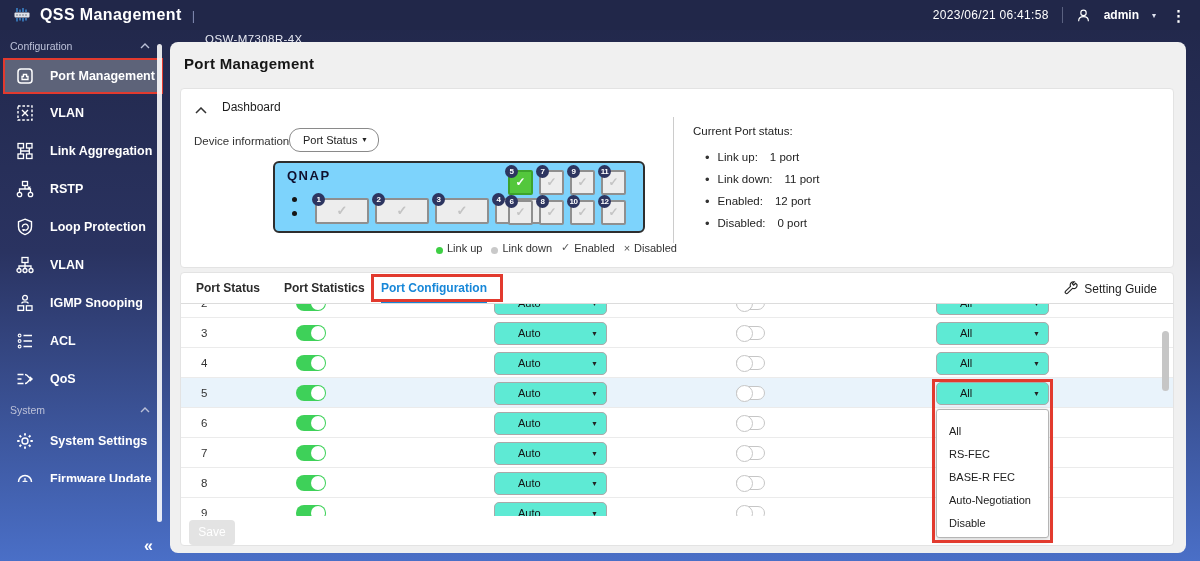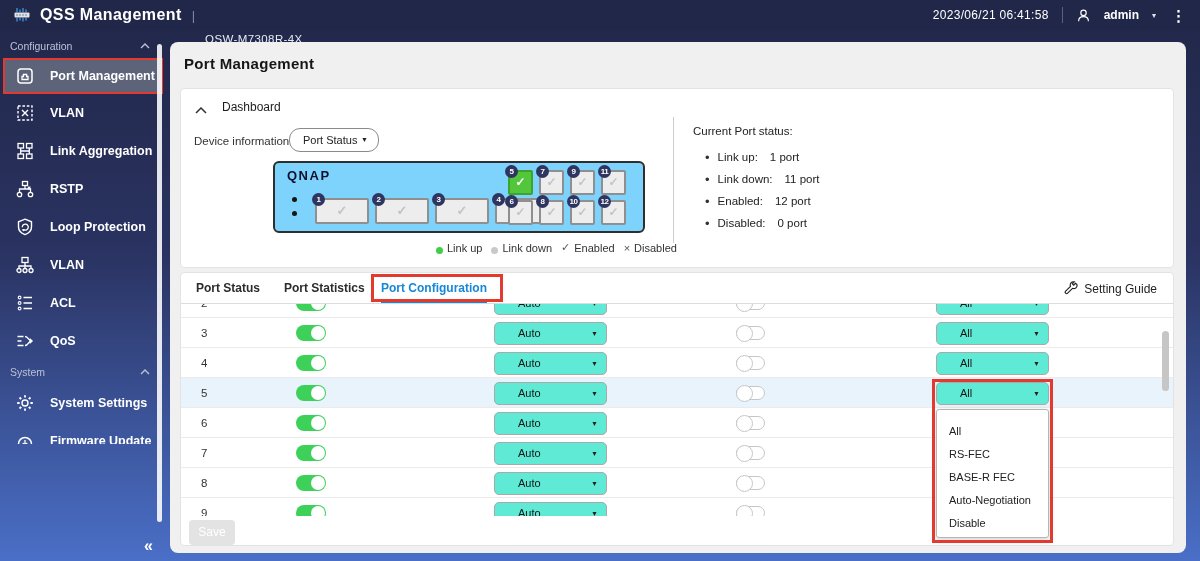--- a/index.html
+++ b/index.html
@@ -210,20 +210,29 @@
         <rect x="7" y="2.5" width="6" height="5" stroke="#fff" stroke-width="1.3" fill="none"></rect>
         <circle cx="4" cy="15.5" r="2" stroke="#fff" stroke-width="1.3" fill="none"></circle>
         <circle cx="10" cy="15.5" r="2" stroke="#fff" stroke-width="1.3" fill="none"></circle>
         <circle cx="16" cy="15.5" r="2" stroke="#fff" stroke-width="1.3" fill="none"></circle>
         <path d="M10 7.5 V11 M4 13.5 V11 H16 V13.5 M10 11 V13.5" stroke="#fff" stroke-width="1.3" fill="none"></path>
       </svg>
       <span>VLAN</span>
     </div>
     <div class="side-item">
       <svg width="20" height="20" viewBox="0 0 20 20">
+        <circle cx="10" cy="4.8" r="2.4" stroke="#fff" stroke-width="1.3" fill="none"></circle>
+        <path d="M6.8 10.6 c0-2.2 6.4-2.2 6.4 0" stroke="#fff" stroke-width="1.3" fill="none"></path>
+        <rect x="3" y="12.8" width="5.6" height="4.6" stroke="#fff" stroke-width="1.3" fill="none"></rect>
+        <rect x="11.4" y="12.8" width="5.6" height="4.6" stroke="#fff" stroke-width="1.3" fill="none"></rect>
+      </svg>
+      <span>IGMP Snooping</span>
+    </div>
+    <div class="side-item">
+      <svg width="20" height="20" viewBox="0 0 20 20">
         <circle cx="4.6" cy="4.5" r="1.4" stroke="#fff" stroke-width="1.1" fill="none"></circle>
         <circle cx="4.6" cy="10" r="1.4" stroke="#fff" stroke-width="1.1" fill="none"></circle>
         <circle cx="4.6" cy="15.5" r="1.4" stroke="#fff" stroke-width="1.1" fill="none"></circle>
         <path d="M8.5 4.5 H17 M8.5 10 H17 M8.5 15.5 H17" stroke="#fff" stroke-width="1.5"></path>
       </svg>
       <span>ACL</span>
     </div>
     <div class="side-item">
       <svg width="20" height="20" viewBox="0 0 20 20">
         <path d="M2.5 5.5 h6 M2.5 10 h4 M2.5 14.5 h6" stroke="#fff" stroke-width="1.5"></path>

